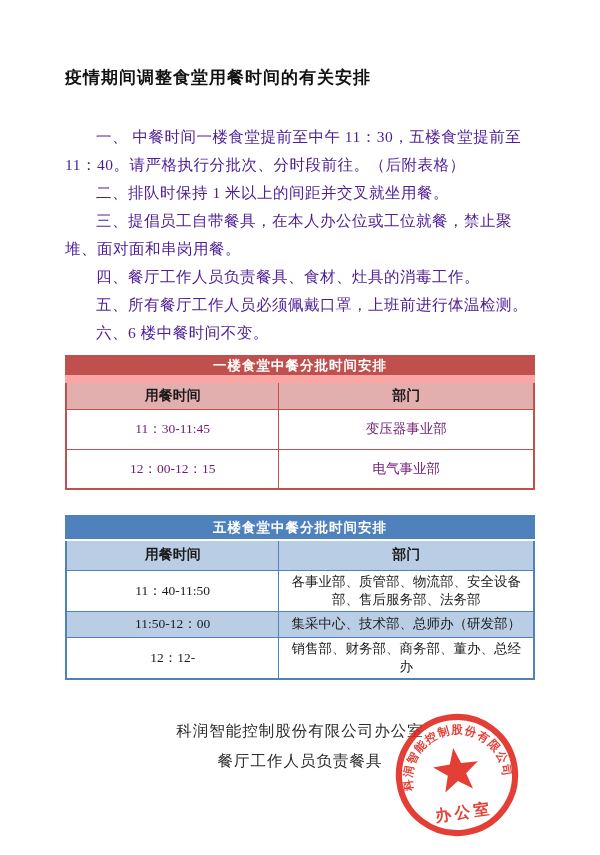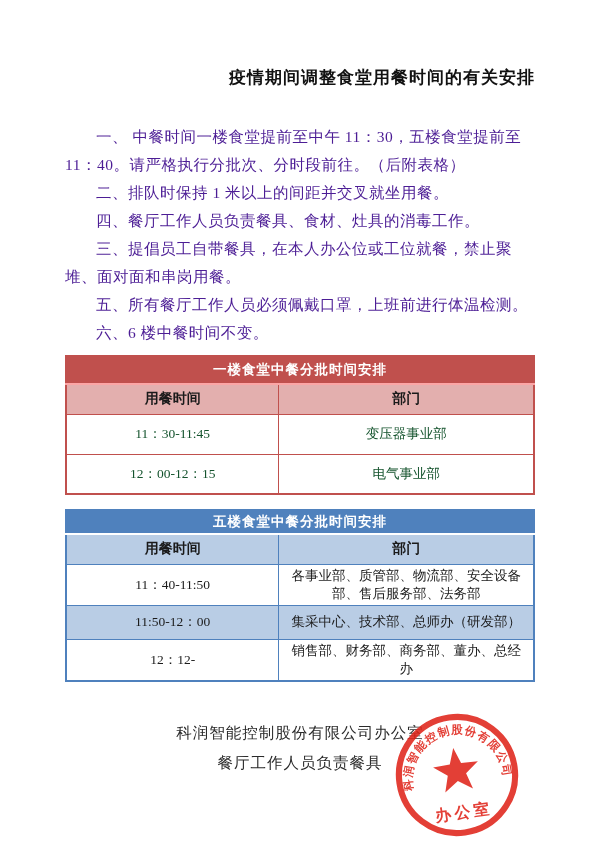--- a/index.html
+++ b/index.html
@@ -13,69 +13,69 @@
     margin: 0 auto;
     background: #ffffff;
     overflow: hidden;
     padding: 66px 65px 0 65px;
   }
 
   .doc-title {
     font-family: "Liberation Sans", "DejaVu Sans", sans-serif;
     font-weight: bold;
     font-size: 17px;
-    text-align: right;
+    text-align: left;
     letter-spacing: 1px;
     color: #111;
     margin-bottom: 34px;
   }
 
   .body-text p {
     font-size: 15.5px;
     line-height: 28px;
     text-indent: 2em;
     letter-spacing: 0.5px;
     color: #4c1d95;
   }
 
   table.sched {
     width: 100%;
     border-collapse: collapse;
     table-layout: fixed;
     text-align: center;
   }
   .tbl-wrap1 { margin-top: 8px; }
-  .tbl-wrap2 { margin-top: 14px; }
+  .tbl-wrap2 { margin-top: 25px; }
 
   table.sched td, table.sched th { padding: 0; }
 
   
   .t1 { border: 2px solid var(--t1-accent); }
   .t1 .title-row td {
     background: var(--t1-accent);
     color: #fff;
     font-family: "Liberation Sans", "DejaVu Sans", sans-serif;
     font-weight: bold;
     font-size: 13.5px;
-    height: 28px;
-    border-bottom: 2px solid #fca5a5;
+    height: 20px;
+    border-bottom: 8px solid #fca5a5;
     letter-spacing: 1px;
   }
   .t1 .head-row th {
     background: var(--t1-band);
     font-size: 14px;
     font-weight: bold;
     height: 30px;
     border: 1px solid var(--t1-accent);
   }
   .t1 td.cell {
     font-size: 13.5px;
     height: 40px;
     border: 1px solid var(--t1-accent);
-    color: #14532d;
+    color: #701a75;
   }
   .t1 tr.band td { background: var(--t1-band); }
 
   
   .t2 { border: 2px solid var(--t2-accent); }
   .t2 .title-row td {
     background: var(--t2-accent);
     color: #fff;
     font-family: "Liberation Sans", "DejaVu Sans", sans-serif;
     font-weight: bold;
@@ -86,21 +86,21 @@
   }
   .t2 .head-row th {
     background: var(--t2-band);
     font-size: 14px;
     font-weight: bold;
     height: 30px;
     border: 1px solid var(--t2-accent);
   }
   .t2 td.cell {
     font-size: 13.5px;
-    height: 34px;
+    height: 26px;
     border: 1px solid var(--t2-accent);
     color: #1c1c1c;
     padding: 2px 6px;
   }
   .t2 tr.band td { background: var(--t2-band); }
 
   .col-time { width: 45.5%; }
   .col-dept { width: 54.5%; }
 
   .footer {
@@ -139,22 +139,22 @@
 </head>
 <body>
 
 <div class="page">
 
   <div class="doc-title">疫情期间调整食堂用餐时间的有关安排</div>
 
   <div class="body-text">
     <p>一、 中餐时间一楼食堂提前至中午 11：30，五楼食堂提前至 11：40。请严格执行分批次、分时段前往。（后附表格）</p>
     <p>二、排队时保持 1 米以上的间距并交叉就坐用餐。</p>
+    <p>三、提倡员工自带餐具，在本人办公位或工位就餐，禁止聚堆、面对面和串岗用餐。</p>
     <p>四、餐厅工作人员负责餐具、食材、灶具的消毒工作。</p>
-    <p>三、提倡员工自带餐具，在本人办公位或工位就餐，禁止聚堆、面对面和串岗用餐。</p>
     <p>五、所有餐厅工作人员必须佩戴口罩，上班前进行体温检测。</p>
     <p>六、6 楼中餐时间不变。</p>
   </div>
 
   <div class="tbl-wrap1">
     <table class="sched t1">
       <colgroup>
           <col class="col-time">
           <col class="col-dept">
         </colgroup>

